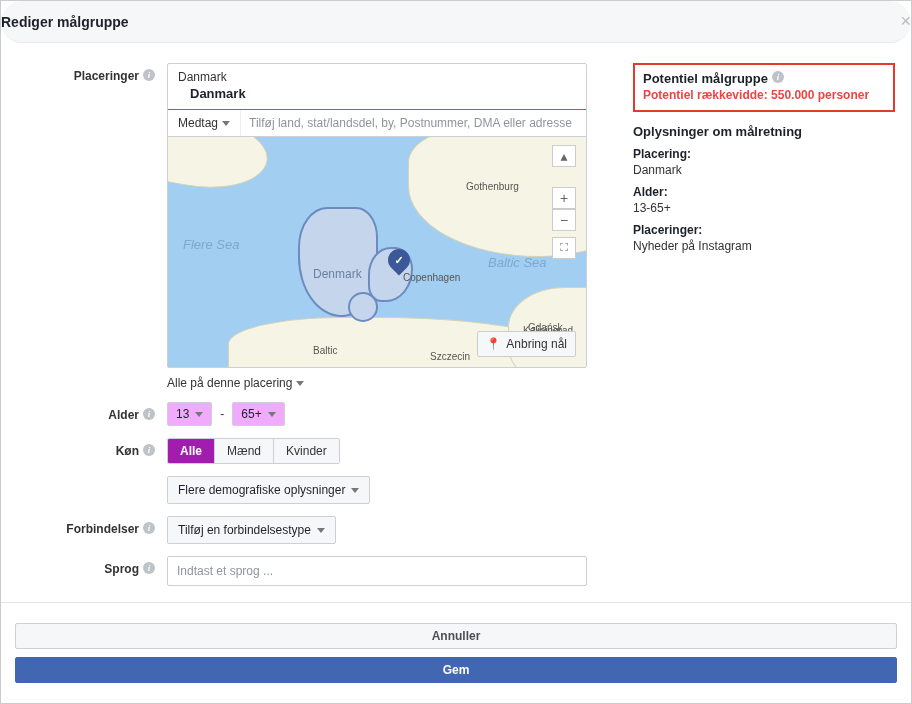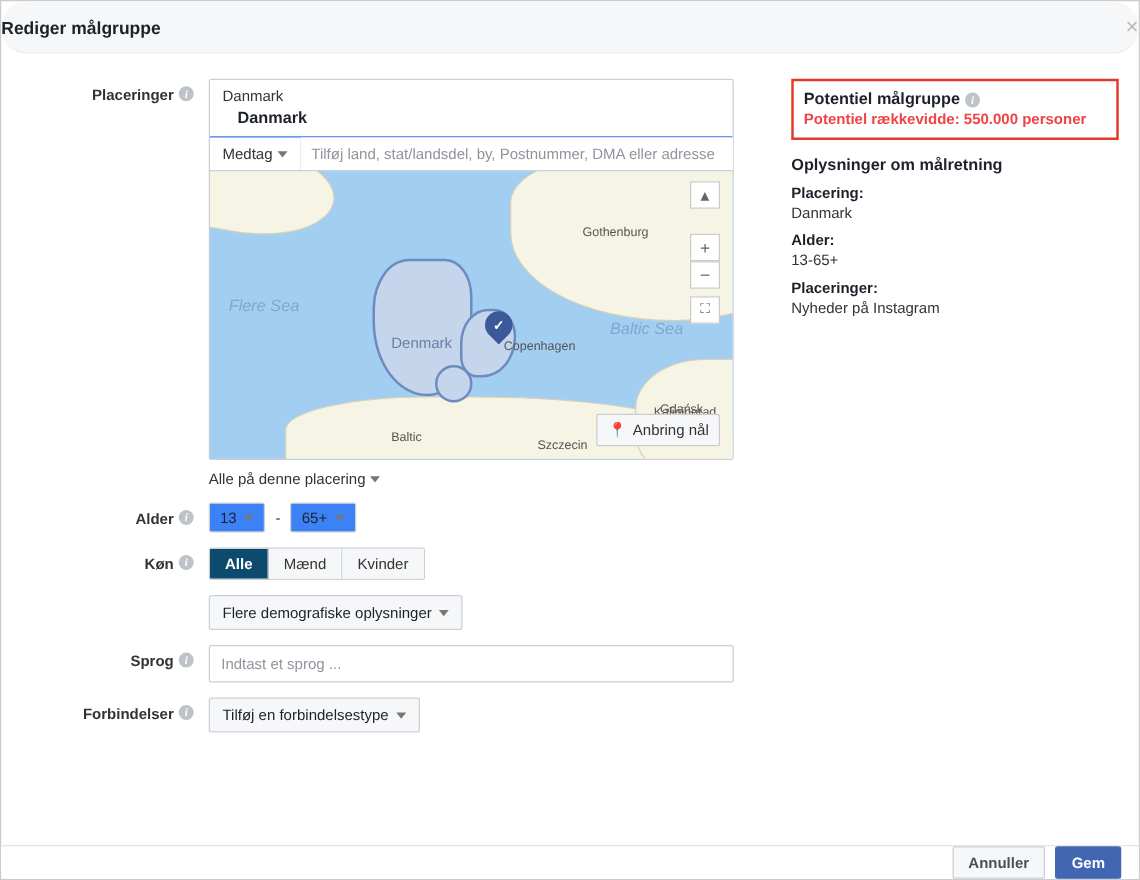--- a/index.html
+++ b/index.html
@@ -29,37 +29,37 @@
   .land { position:absolute; background:#f6f4e4; border:1px solid #d5d2b8; }
   .dk { position:absolute; background:#c5d6ec; border:2px solid #6c8bbf; }
   .sea-label { position:absolute; font-style: italic; color:#7ea8cf; font-size:13px; text-align:center; }
   .city-label { position:absolute; font-size:10px; color:#555; }
   .pin { position:absolute; width:22px; height:22px; background:#3b5998; border-radius:50% 50% 50% 0; transform: rotate(-45deg); left:220px; top:112px; display:flex; align-items:center; justify-content:center; }
   .pin::after { content:"✓"; color:#fff; font-size:11px; transform: rotate(45deg); font-weight:bold; }
   .map-ctrl { position:absolute; right:10px; background:#fff; border:1px solid #ccc; width:24px; text-align:center; color:#666; font-size:14px; cursor:pointer; }
   .drop-pin-btn { position:absolute; right:10px; bottom:10px; background:#f6f7f9; border:1px solid #ccc; padding:5px 8px; font-size:12px; color:#333; display:flex; align-items:center; gap:5px; cursor:pointer; border-radius:2px; }
   .pin-ico { color:#365899; font-size:12px; }
   .sub-select { margin-top: 8px; font-size: 12px; color:#333; display:flex; align-items:center; gap:4px; cursor:pointer; }
-  .tiny-select { display:inline-flex; align-items:center; gap:6px; border:1px solid #ccd0d5; background:#3b82f6; padding:4px 8px; font-size:12px; border-radius:2px; cursor:pointer; }
+  .tiny-select { display:inline-flex; align-items:center; gap:6px; border:1px solid #ccd0d5; background:#f0abfc; padding:4px 8px; font-size:12px; border-radius:2px; cursor:pointer; }
   .age-row { display:flex; align-items:center; gap:8px; }
   .age-dash { color:#333; }
   .btn-group { display:inline-flex; border:1px solid #ccd0d5; border-radius:2px; overflow:hidden; }
   .btn-group .seg { padding:5px 12px; font-size:12px; background:#f6f7f9; color:#333; cursor:pointer; border-right:1px solid #ccd0d5; }
   .btn-group .seg:last-child { border-right:none; }
-  .btn-group .seg.active { background:#0c4a6e; color:#fff; font-weight:bold; }
+  .btn-group .seg.active { background:#a21caf; color:#fff; font-weight:bold; }
   .wide-select { border:1px solid #ccd0d5; background:#f6f7f9; padding:6px 10px; font-size:12px; display:inline-flex; align-items:center; gap:6px; cursor:pointer; border-radius:2px; }
   .lang-input { width:100%; border:1px solid #ccd0d5; padding:7px 9px; font-size:12px; outline:none; border-radius:2px; }
   .lang-input::placeholder { color:#90949c; }
   .potential-box { border:2px solid #e23a2b; padding:6px 8px 8px 8px; margin-bottom:12px; }
-  .potential-title { font-weight:bold; font-size:13px; display:flex; align-items:flex-end; gap:4px; }
+  .potential-title { font-weight:bold; font-size:13px; display:flex; align-items:flex-start; gap:4px; }
   .potential-sub { font-size:12px; color:#ef4444; margin-top:2px;font-weight:bold; }
   .targeting-title { font-weight:bold; font-size:13px; margin-top:6px; margin-bottom:6px; }
   .t-label { font-weight:bold; font-size:12px; margin-top:8px; }
   .t-value { font-size:12px; color:#333; margin-top:2px; }
-  .modal-footer { position:absolute; bottom:0; left:0; right:0; padding:0 14px; border-top:1px solid #e5e5e5; background:#fff; display:flex; justify-content:flex-end; gap:8px; }
+  .modal-footer { position:absolute; bottom:0; left:0; right:0; padding:20px 14px; border-top:1px solid #e5e5e5; background:#fff; display:flex; justify-content:flex-end; gap:8px;flex-direction:column; }
   .btn { padding:5px 12px; font-size:12px; border:1px solid #ccd0d5; border-radius:2px; background:#f6f7f9; cursor:pointer; font-weight:bold; color:#4b4f56; }
   .btn.primary { background:#4267b2; border-color:#4267b2; color:#fff; }
 </style>
 </head>
 <body>
 
 <div class="modal">
 
   <div class="modal-header">
     <div class="modal-title">Rediger målgruppe</div>
@@ -163,38 +163,38 @@
         <div class="form-control-area">
           <div class="wide-select">
             <span>Flere demografiske oplysninger</span>
             <span class="caret-down"></span>
           </div>
         </div>
       </div>
 
       <div class="form-row">
         <div class="form-label">
-          <span>Sprog</span>
-          <span class="info-icon"></span>
-        </div>
-        <div class="form-control-area">
-          <input class="lang-input" placeholder="Indtast et sprog ..." style="">
-        </div>
-      </div>
-
-      <div class="form-row">
-        <div class="form-label">
           <span>Forbindelser</span>
           <span class="info-icon"></span>
         </div>
         <div class="form-control-area">
           <div class="wide-select">
             <span>Tilføj en forbindelsestype</span>
             <span class="caret-down"></span>
           </div>
+        </div>
+      </div>
+
+      <div class="form-row">
+        <div class="form-label">
+          <span>Sprog</span>
+          <span class="info-icon"></span>
+        </div>
+        <div class="form-control-area">
+          <input class="lang-input" placeholder="Indtast et sprog ..." style="">
         </div>
       </div>
 
     </div>
 
     <div class="right-col">
       <div class="potential-box">
         <div class="potential-title">
           <span>Potentiel målgruppe</span>
           <span class="info-icon"></span>

